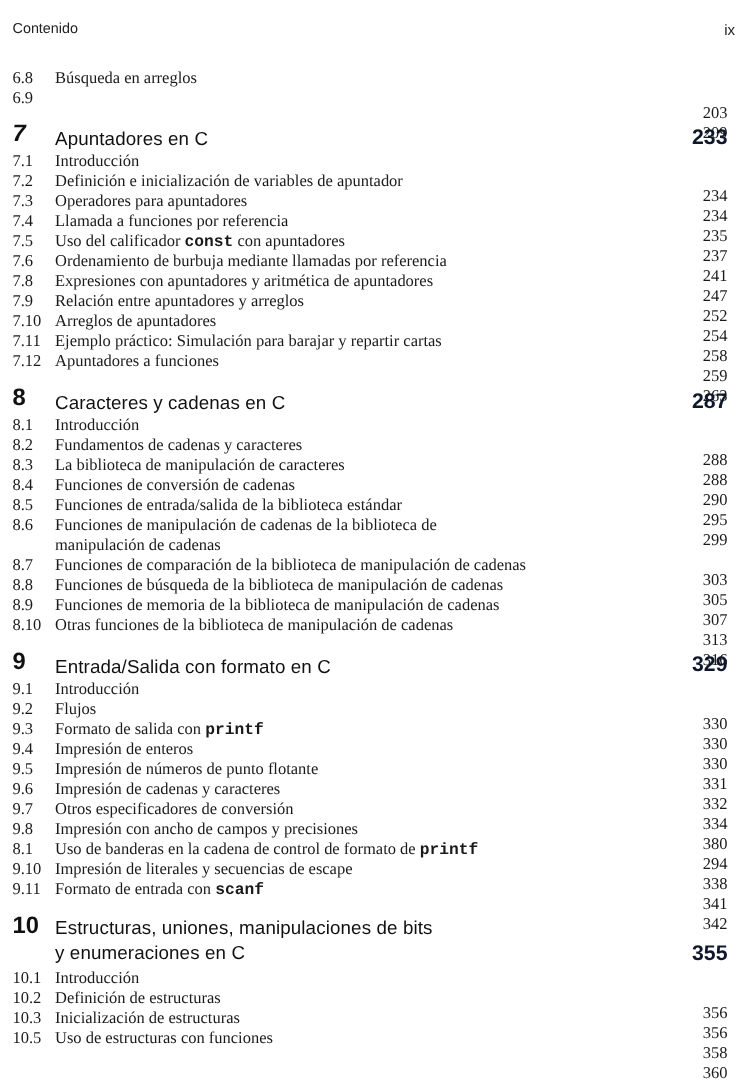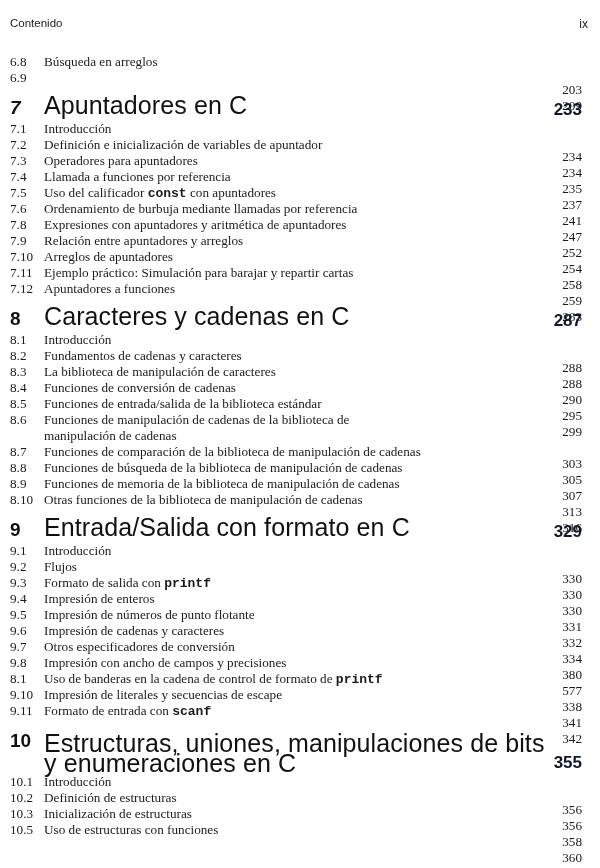--- a/index.html
+++ b/index.html
@@ -81,21 +81,21 @@
       bottom: 2px;
       font-size: 19px;
       font-weight: bold;
       color: #111;
     }
     .chapter .cnum.italic { font-style: italic; }
     .chapter .ctitle {
       position: absolute;
       left: 34px;
       bottom: 1px;
-      font-size: 25px;
+      font-size: 15px;
       color: #111;
       letter-spacing: 0.1px;
     }
     .chapter .cpage {
       position: absolute;
       right: 0;
       bottom: 1px;
       font-size: 17px;
       font-weight: bold;
       color: #0f172a;
@@ -277,21 +277,21 @@
     <span class="page">334</span>
   </div>
   <div class="row">
     <span class="num">9.7</span>
     <span class="title">Otros especificadores de conversión</span>
     <span class="page">380</span>
   </div>
   <div class="row">
     <span class="num">9.8</span>
     <span class="title">Impresión con ancho de campos y precisiones</span>
-    <span class="page">577</span>
+    <span class="page">294</span>
   </div>
   <div class="row">
     <span class="num">8.1</span>
     <span class="title"><span>Uso de banderas en la cadena de control de formato de </span><span class="code">printf</span><span></span></span>
     <span class="page">338</span>
   </div>
   <div class="row">
     <span class="num">9.10</span>
     <span class="title">Impresión de literales y secuencias de escape</span>
     <span class="page">341</span>

